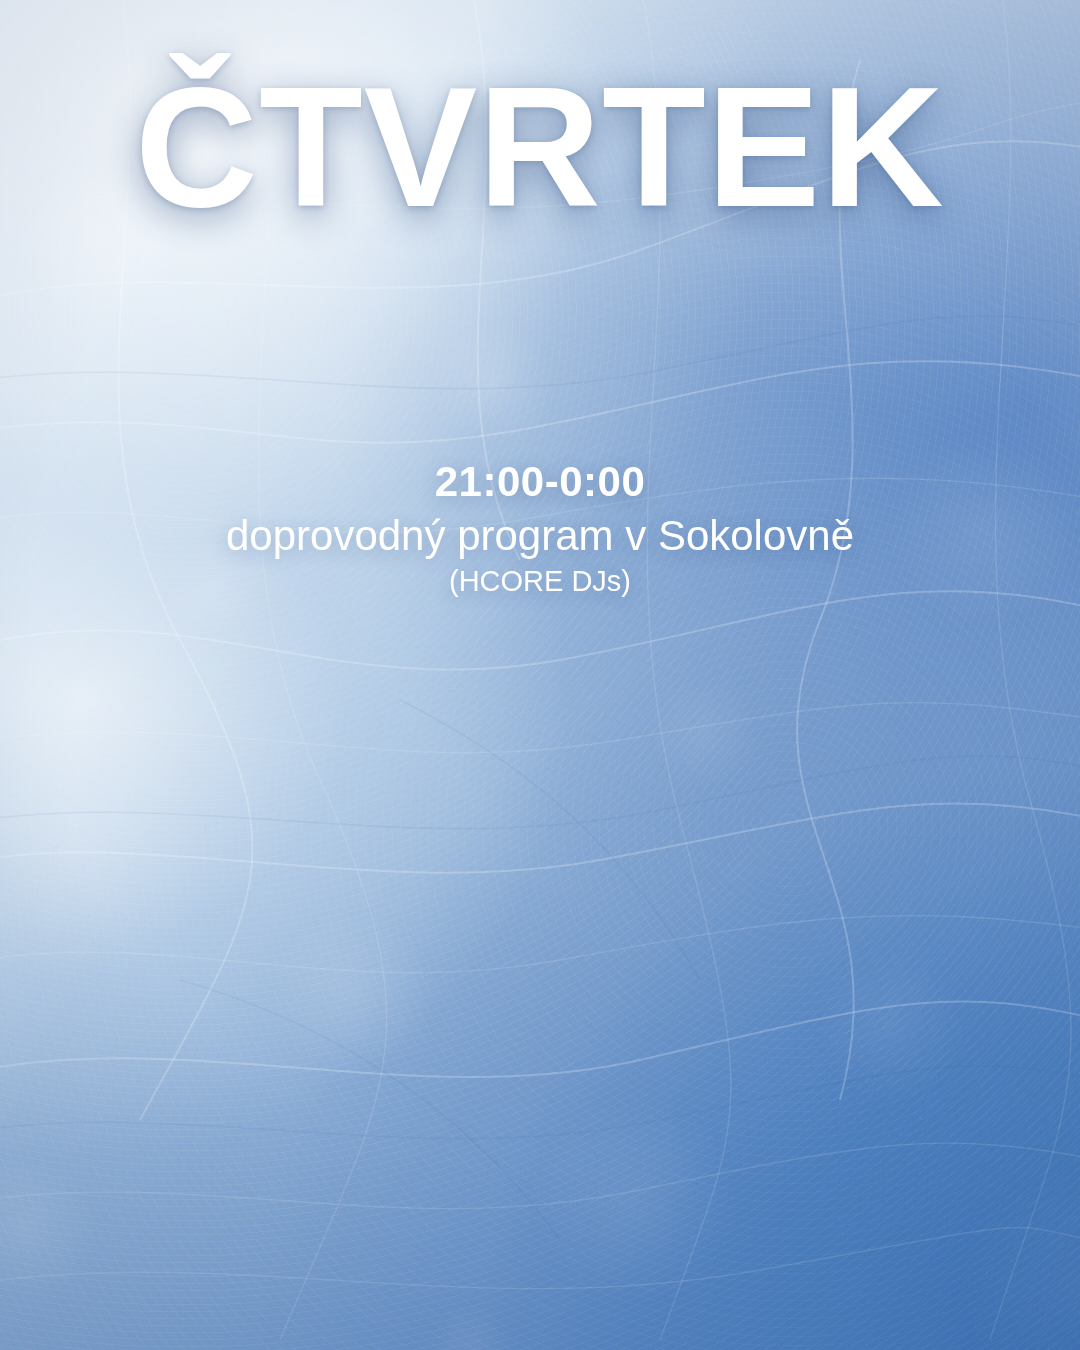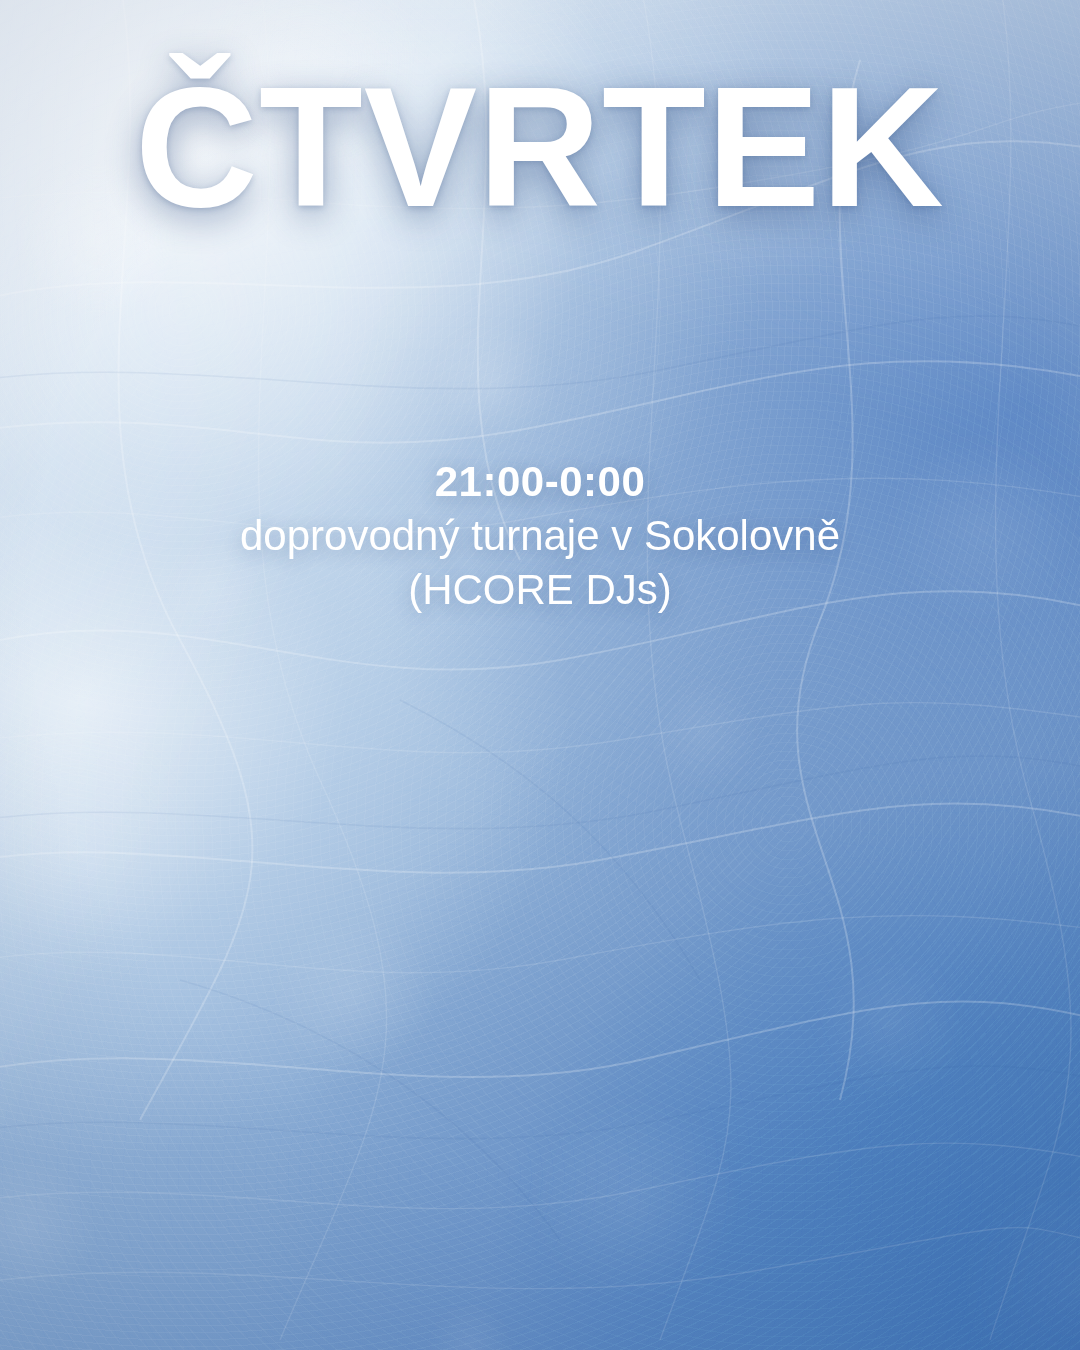--- a/index.html
+++ b/index.html
@@ -141,21 +141,21 @@
     text-shadow: 0 4px 18px rgba(40,72,124,0.3);
   }
 
   .block-desc {
     font-size: 42px;
     font-weight: normal;
     line-height: 1.28;
     text-shadow: 0 4px 18px rgba(40,72,124,0.28);
   }
   .block-desc-line2 {
-    font-size: 42px;
+    font-size: 29px;
     font-weight: normal;
     line-height: 1.28;
     text-shadow: 0 4px 18px rgba(40,72,124,0.28);
   }
 </style>
 </head>
 <body>
 
 <div class="poster">
 
@@ -201,19 +201,19 @@
 
   <div class="content">
 
     <div class="title">ČTVRTEK</div>
 
     <div class="blocks">
 
 
       <div class="block">
         <div class="block-time">21:00-0:00</div>
-        <div class="block-desc">doprovodný turnaje v Sokolovně</div>
+        <div class="block-desc">doprovodný program v Sokolovně</div>
         <div class="block-desc-line2">(HCORE DJs)</div>
       </div>
 
     </div>
   </div>
 </div>
 
 </body></html>

